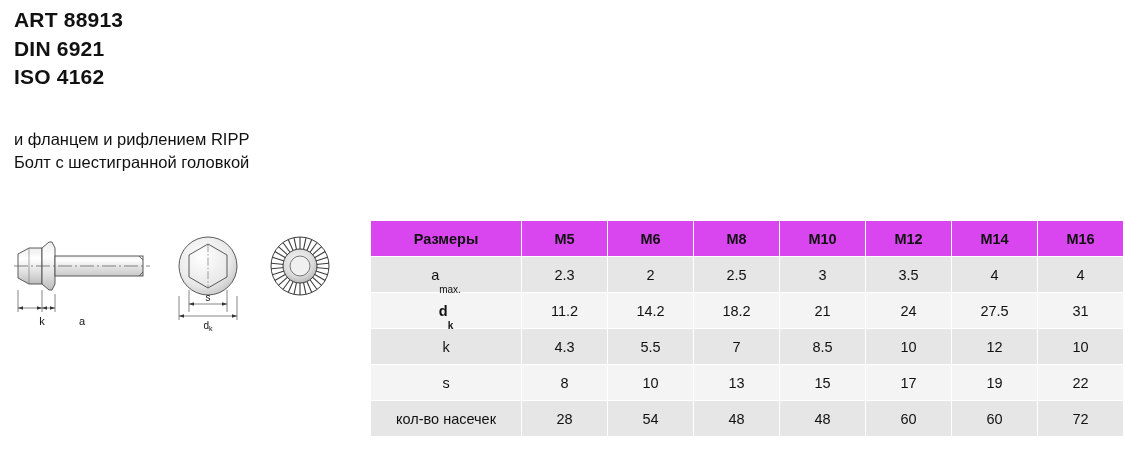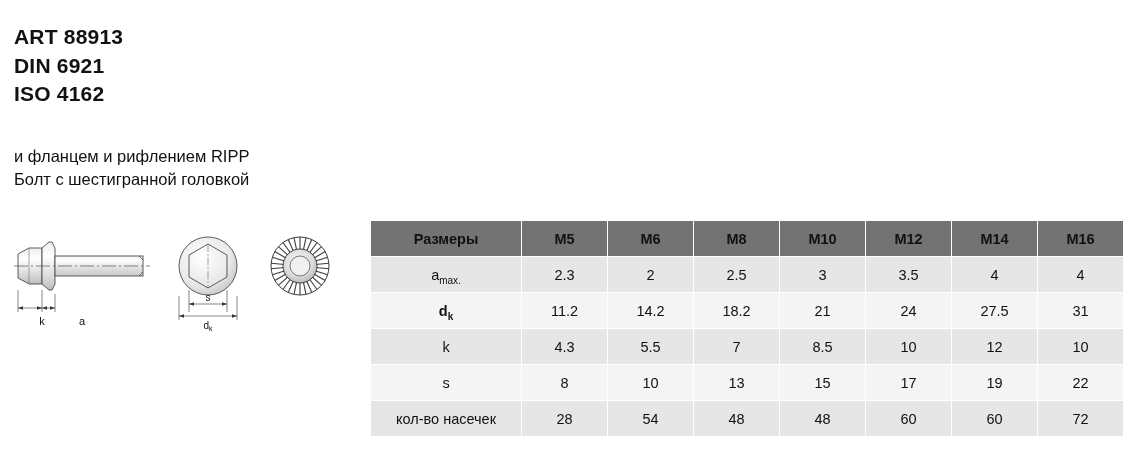--- a/index.html
+++ b/index.html
@@ -13,21 +13,21 @@
     font-family: "Liberation Sans", sans-serif;
     color: #1a1a1a;
     position: relative;
     overflow: hidden;
   }
 
   
   .left-col {
     position: absolute;
     left: 14px;
-    top: 23px;
+    top: 6px;
     width: 350px;
   }
   .std-list {
     list-style: none;
     margin: 0;
     padding: 0;
   }
   .std-list li {
     font-size: 21px;
     font-weight: bold;
@@ -65,39 +65,39 @@
   }
   table.spec th, table.spec td {
     border: 1px solid #ffffff;
     text-align: center;
     vertical-align: middle;
     height: 35px;
     padding: 0;
     font-weight: normal;
   }
   table.spec thead th {
-    background: #737373;
+    background: #d946ef;
     font-weight: bold;
     font-size: 14.5px;
   }
   table.spec tbody tr:nth-child(odd) td { background: #e6e6e6; }
   table.spec tbody tr:nth-child(even) td { background: #f4f4f4; }
   table.spec tbody td.rowhead {
     background: inherit;
     font-weight: normal;
   }
   table.spec tbody tr:nth-child(odd) td.rowhead { background: #e6e6e6; }
   table.spec tbody tr:nth-child(even) td.rowhead { background: #f4f4f4; }
   .col-label { width: 150px; }
   .col-val { width: 85px; }
   sub {
     font-size: 10px;
     vertical-align: baseline;
     position: relative;
-    top: 4px;
+    top: 13px;
   }
   .bold-lbl { font-weight: bold; }
 </style>
 </head>
 <body>
 
 <div class="left-col">
   <ul class="std-list">
     <li>ART 88913</li>
     <li>DIN 6921</li>

